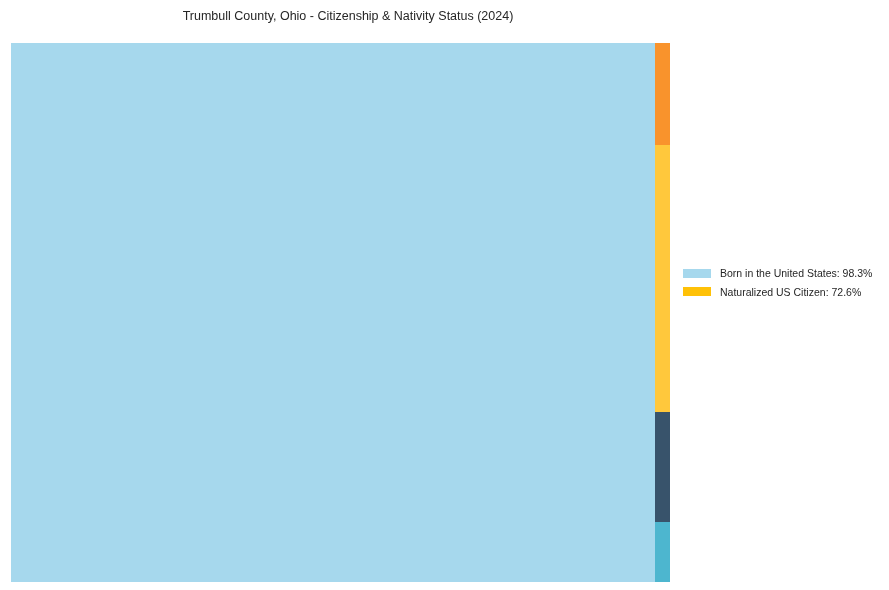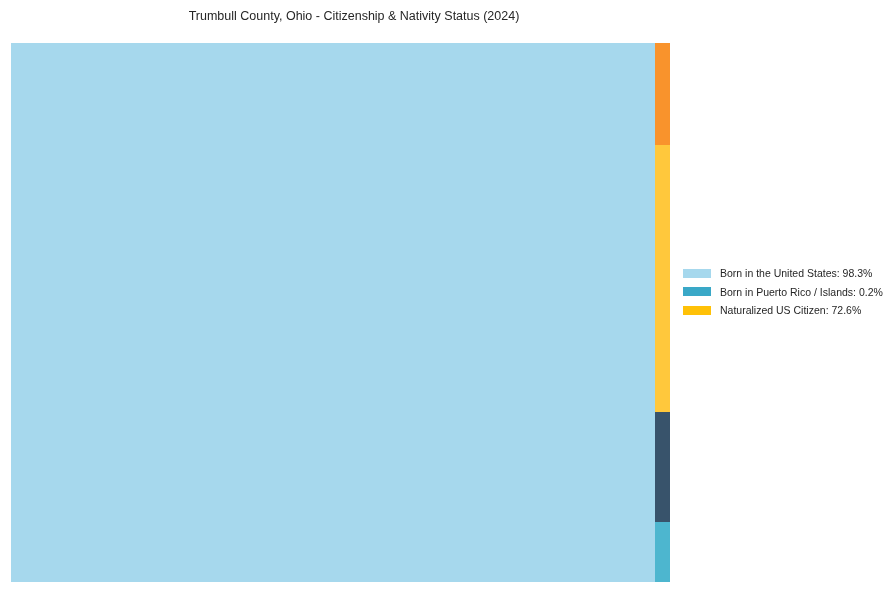--- a/index.html
+++ b/index.html
@@ -12,21 +12,21 @@
     height: 590px;
     position: relative;
     overflow: hidden;
     font-family: "Liberation Sans", sans-serif;
     color: #262626;
   }
 
   
   #chart-title {
     position: absolute;
-    left: 14px;
+    left: 8px;
     top: 9px;
     width: 680px;
     text-align: center;
     font-size: 12.5px;
     line-height: 15px;
     color: #262626;
     white-space: nowrap;
   }
 
   
@@ -81,20 +81,16 @@
   <div class="tile" style="left: 644px; top: 369px; width: 15px; height: 110px; background: rgb(56, 83, 107);"></div>
   <div class="tile" style="left: 644px; top: 479px; width: 15px; height: 60px; background: rgb(77, 182, 207);"></div>
 </div>
 
 <div id="legend">
   <div class="legend-row">
     <span class="legend-swatch" style="background: rgb(166, 216, 237);"></span>
     <span class="legend-label">Born in the United States: 98.3%</span>
   </div>
   <div class="legend-row">
-    <span class="legend-swatch" style="background: rgb(58, 168, 199);"></span>
-    <span class="legend-label">Born in Puerto Rico / Islands: 0.2%</span>
-  </div>
-  <div class="legend-row">
     <span class="legend-swatch" style="background: rgb(255, 193, 7);"></span>
     <span class="legend-label">Naturalized US Citizen: 72.6%</span>
   </div>
 </div>
 
 </body></html>

